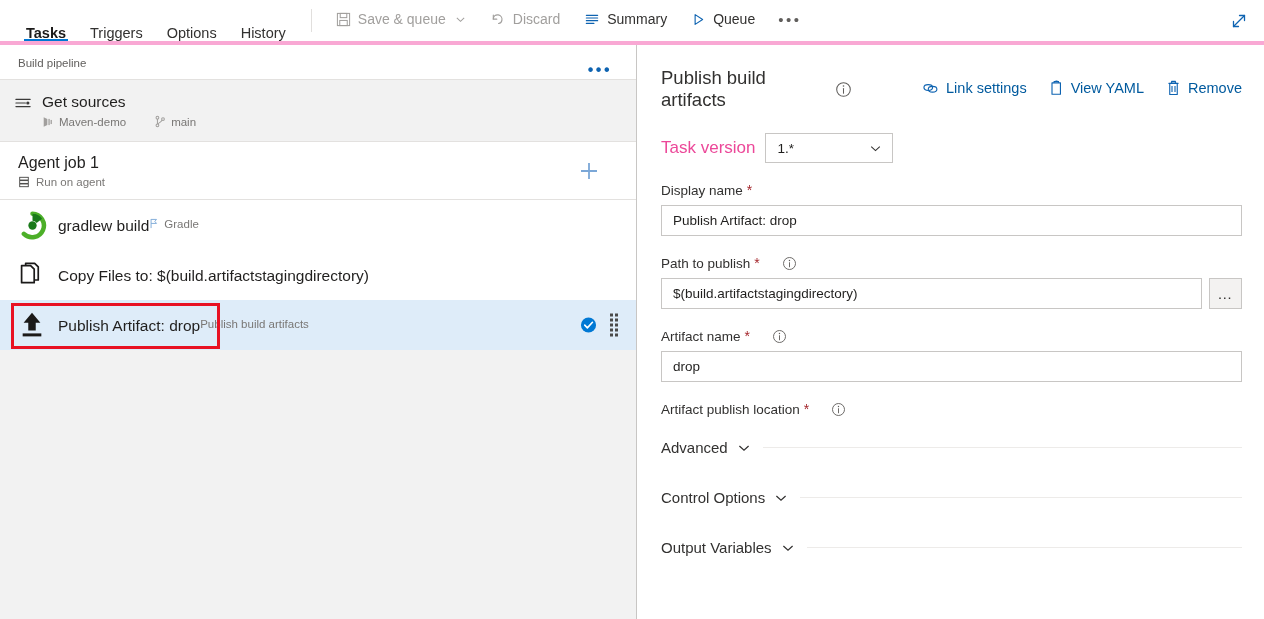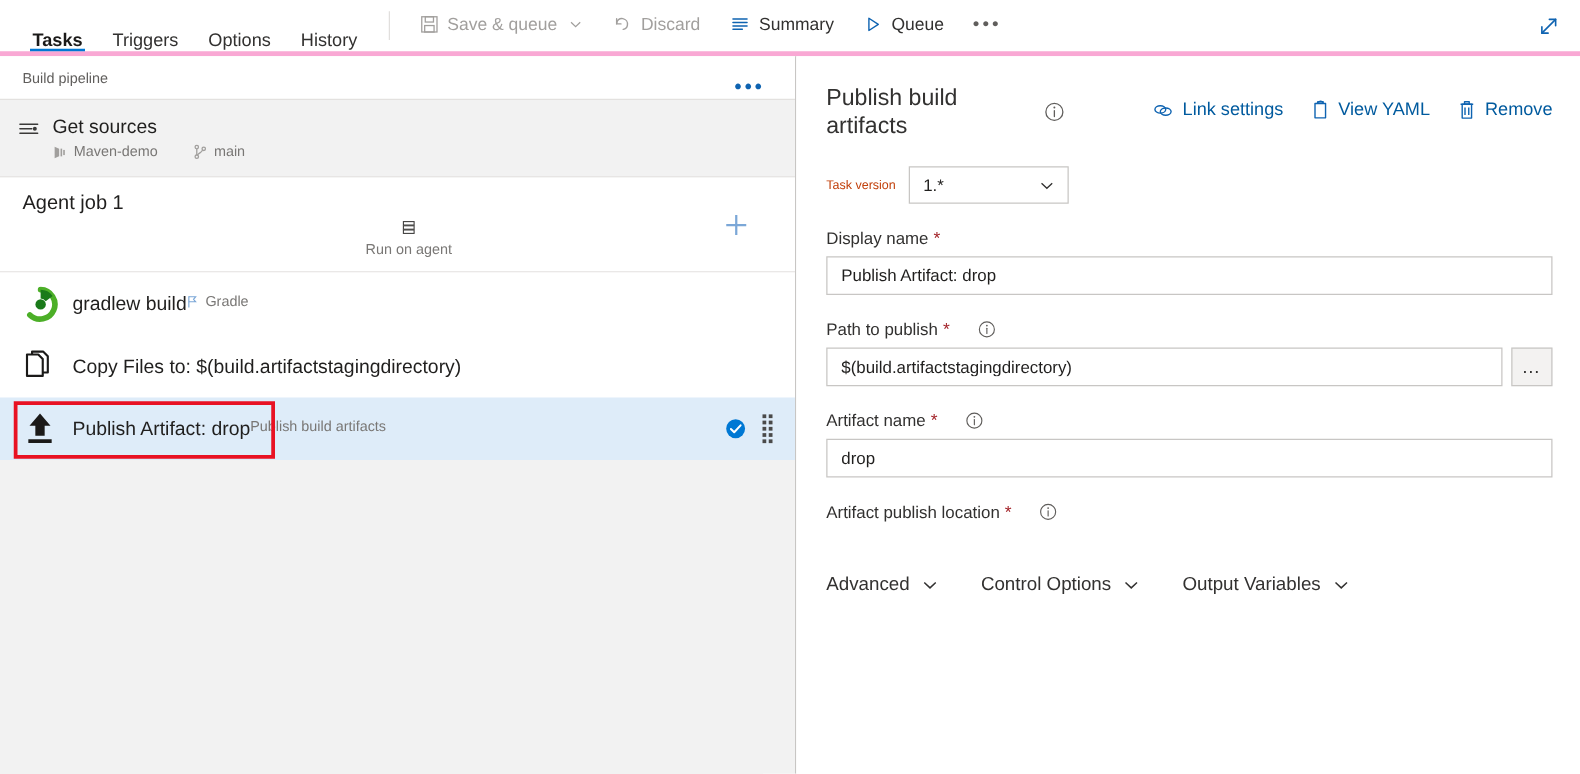--- a/index.html
+++ b/index.html
@@ -99,21 +99,21 @@
   .meta-item { display: flex; align-items: center; gap: 5px; }
 
   .row-agentjob {
     background: #fff;
     padding: 11px 0 11px 18px;
     position: relative;
     border-bottom: 1px solid #e3e1df;
     cursor: pointer;
   }
   .aj-title { font-size: 16px; color: #201f1e; line-height: 20px; }
-  .aj-meta { display: flex; align-items: center; gap: 6px; margin-top: 3px; flex-direction: column; }
+  .aj-meta { display: flex; align-items: center; gap: 6px; margin-top: 3px; }
   .aj-meta .t { font-size: 11.5px; color: #797775; }
   .plus-btn {
     position: absolute; right: 36px; top: 50%; transform: translateY(-50%);
     cursor: pointer; display: flex; align-items: center; justify-content: center;
     width: 22px; height: 22px;
   }
 
   .task-list { background: #fff; flex: 0 0 auto; }
   .task-row {
     display: flex; align-items: center;
@@ -151,21 +151,21 @@
   .r-head { display: flex; align-items: center; padding-top: 22px; }
   .r-title { font-size: 18.5px; color: #323130; }
   .info-ic { margin-left: 9px; display: inline-flex; align-items: center; cursor: pointer; }
   .r-links { display: flex; align-items: center; gap: 22px; margin-left: 70px; padding-bottom: 2px; }
   .r-link {
     display: flex; align-items: center; gap: 7px;
     font-size: 14.5px; color: #005a9e; cursor: pointer; white-space: nowrap;
   }
 
   .taskver-row { display: flex; align-items: center; gap: 10px; margin-top: 22px; }
-  .taskver-label { font-size: 10px; color: #c2410c; }
+  .taskver-label { font-size: 17px; color: #ec4899; }
   .sel-box {
     width: 128px; height: 30px;
     border: 1px solid #c8c6c4; background: #fff;
     display: flex; align-items: center; justify-content: space-between;
     padding: 0 10px 0 11px;
     font-size: 13.5px; color: #201f1e; cursor: pointer;
   }
 
   .field { margin-top: 19px; }
   .f-label { display: flex; align-items: center; font-size: 13.5px; color: #323130; margin-bottom: 7px; }
@@ -188,21 +188,21 @@
     font-size: 15px; letter-spacing: 1.5px; color: #323130; cursor: pointer;
     height: 31px;
   }
   .f-select {
     width: 100%; height: 31px;
     border: 1px solid #c8c6c4; background: #fff;
     display: flex; align-items: center; justify-content: space-between;
     padding: 0 11px; font-size: 13.5px; color: #201f1e; cursor: pointer;
   }
 
-  .accordion { margin-top: 42px; display: flex; flex-direction: row; gap: 22px; }
+  .accordion { margin-top: 22px; display: flex; flex-direction: column; gap: 33px; }
   .acc-row { display: flex; align-items: center; cursor: pointer; }
   .acc-label { font-size: 15px; color: #323130; white-space: nowrap; }
   .acc-chev { margin-left: 9px; display: inline-flex; }
   .acc-line { flex: 1 1 auto; height: 1px; background: #edebe9; margin-left: 12px; }
 
   svg.ic { display: block; }
 </style>
 </head>
 <body>
 

